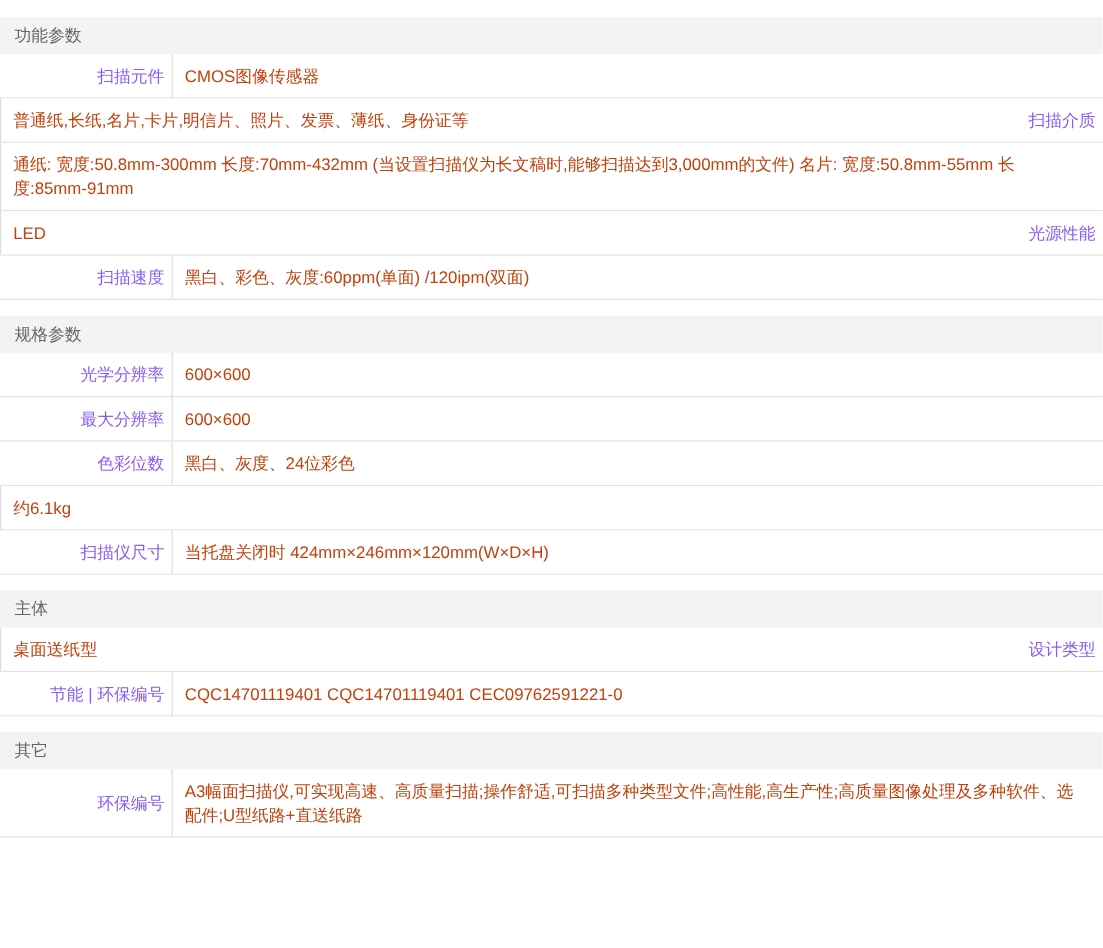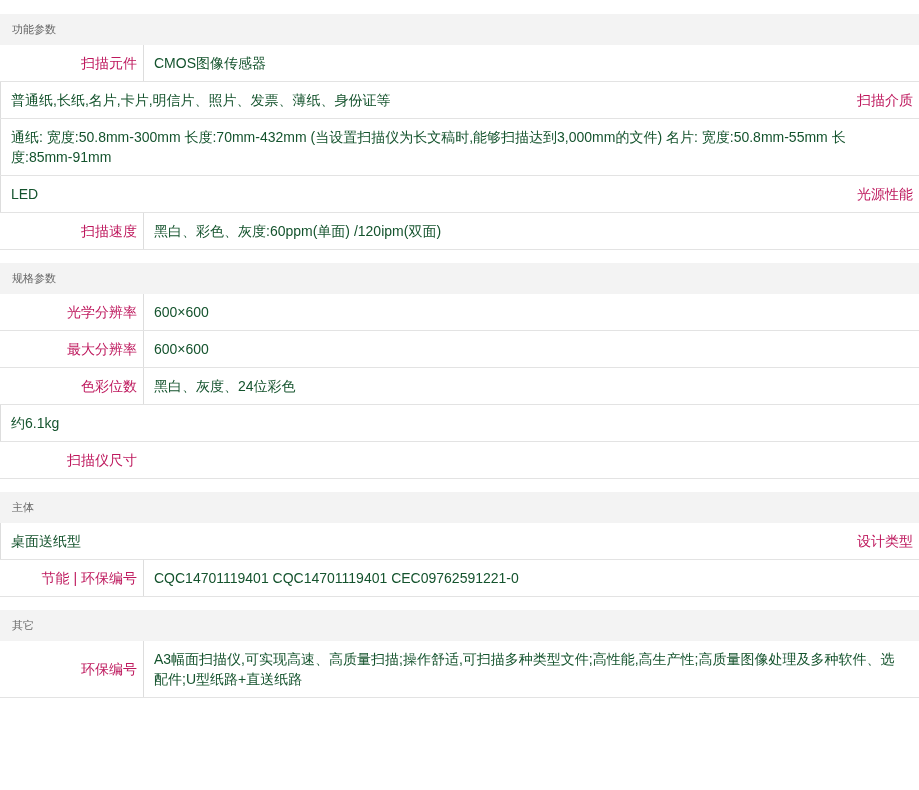--- a/index.html
+++ b/index.html
@@ -18,46 +18,46 @@
   }
   .section {
     margin-bottom: 13px;
   }
   .section-header {
     background: #f3f3f3;
     height: 31px;
     line-height: 31px;
     padding-left: 12px;
     color: #666666;
-    font-size: 11px;
+    font-size: 14px;
   }
   .row {
     display: flex;
     align-items: stretch;
     border-bottom: 1px solid #e3e3e3;
   }
   .cell {
     font-size: 14px;
     line-height: 20px;
     box-sizing: border-box;
     display: flex;
     align-items: center;
   }
   .label {
     flex: 0 0 143px;
     width: 143px;
     justify-content: flex-end;
     text-align: right;
-    color: #be185d;
+    color: #8b5cf6;
     padding: 8px 6px 8px 12px;
   }
   .value {
     flex: 1 1 auto;
     border-left: 1px solid #dddddd;
-    color: #14532d;
+    color: #c2410c;
     padding: 8px 14px 8px 10px;
   }
 </style>
 </head>
 <body>
 
 <div class="spec-table">
 
   <div class="section">
     <div class="section-header">功能参数</div>
@@ -94,20 +94,21 @@
     </div>
     <div class="row">
       <div class="cell label">色彩位数</div>
       <div class="cell value">黑白、灰度、24位彩色</div>
     </div>
     <div class="row">
       <div class="cell value">约6.1kg</div>
     </div>
     <div class="row">
       <div class="cell label">扫描仪尺寸</div>
+      <div class="cell value">当托盘关闭时 424mm×246mm×120mm(W×D×H)</div>
     </div>
   </div>
 
   <div class="section">
     <div class="section-header">主体</div>
     <div class="row">
       <div class="cell value">桌面送纸型</div>
       <div class="cell label">设计类型</div>
     </div>
     <div class="row">

